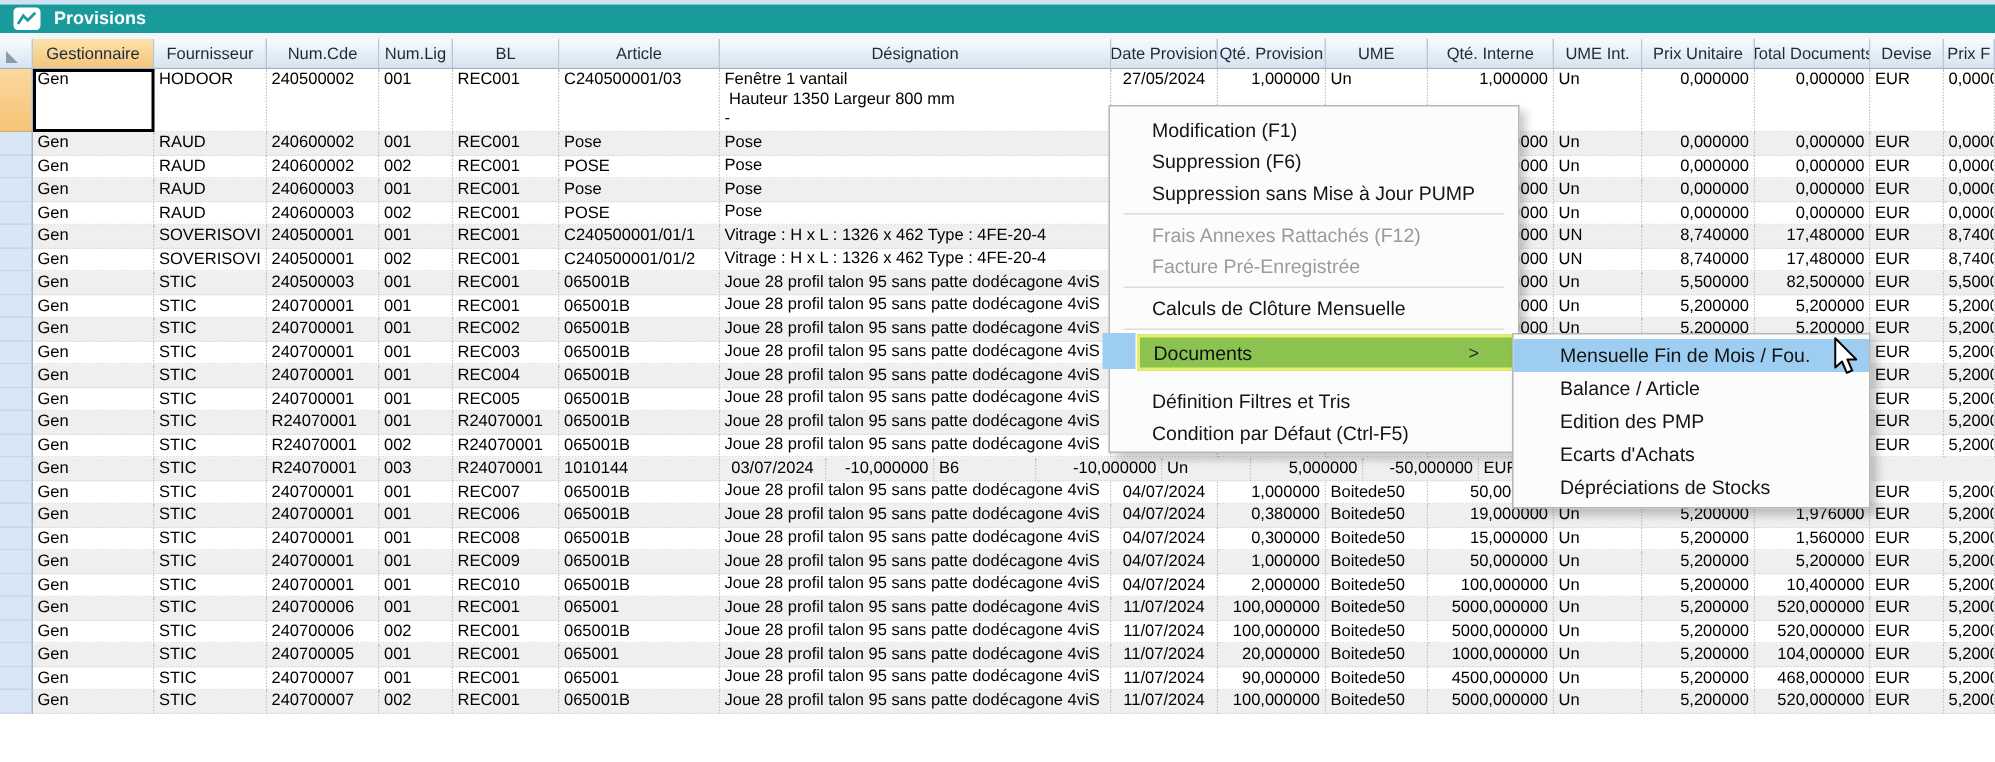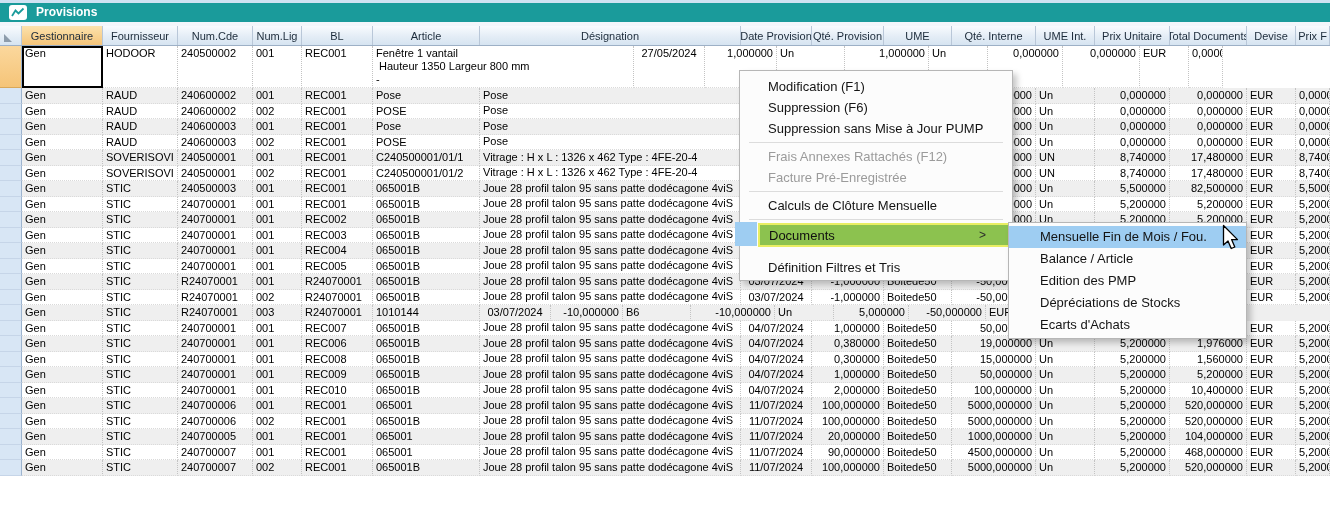--- a/index.html
+++ b/index.html
@@ -96,20 +96,21 @@
         <div class="hcell" style="width: 49px; flex: 0 0 49px;">Devise</div>
         <div class="hcell" style="width: 34px; flex: 0 0 34px;">Prix F</div>
       </div>
       <div class="row tall">
         <div class="sel"></div>
         <div class="cell focus" style="width: 81px; flex: 0 0 81px; justify-content: flex-start;">Gen</div>
         <div class="cell" style="width: 75px; flex: 0 0 75px; justify-content: flex-start;">HODOOR</div>
         <div class="cell" style="width: 75px; flex: 0 0 75px; justify-content: flex-start;">240500002</div>
         <div class="cell" style="width: 49px; flex: 0 0 49px; justify-content: flex-start;">001</div>
         <div class="cell" style="width: 71px; flex: 0 0 71px; justify-content: flex-start;">REC001</div>
+        <div class="cell" style="width: 107px; flex: 0 0 107px; justify-content: flex-start;">C240500001/03</div>
         <div class="cell desig" style="width: 261px; flex: 0 0 261px; justify-content: flex-start;">Fenêtre 1 vantail
  Hauteur 1350 Largeur 800 mm
 -</div>
         <div class="cell" style="width: 71px; flex: 0 0 71px; justify-content: center;">27/05/2024</div>
         <div class="cell" style="width: 72px; flex: 0 0 72px; justify-content: flex-end;">1,000000</div>
         <div class="cell" style="width: 68px; flex: 0 0 68px; justify-content: flex-start;">Un</div>
         <div class="cell" style="width: 84px; flex: 0 0 84px; justify-content: flex-end;">1,000000</div>
         <div class="cell" style="width: 59px; flex: 0 0 59px; justify-content: flex-start;">Un</div>
         <div class="cell" style="width: 75px; flex: 0 0 75px; justify-content: flex-end;">0,000000</div>
         <div class="cell" style="width: 77px; flex: 0 0 77px; justify-content: flex-end;">0,000000</div>
@@ -601,28 +602,29 @@
       <div class="mi dis">Facture Pré-Enregistrée</div>
       <div class="msep"></div>
       <div class="mi">Calculs de Clôture Mensuelle</div>
       <div class="msep"></div>
       <div class="docrow">
         <span class="dlabel">Documents</span>
         <span class="arrow">&gt;</span>
       </div>
       <div class="mspacer"></div>
       <div class="mi">Définition Filtres et Tris</div>
+      <div class="mi">Condition par Défaut (Ctrl-F5)</div>
     </div>
   <div id="gutterblue"></div>
   <div id="sub">
       <div class="si selected">Mensuelle Fin de Mois / Fou.</div>
       <div class="si">Balance / Article</div>
       <div class="si">Edition des PMP</div>
+      <div class="si">Ecarts d'Achats</div>
       <div class="si">Dépréciations de Stocks</div>
-      <div class="si">Ecarts d'Achats</div>
     </div>
 
   <div id="cursor">
     <svg width="22" height="28" viewBox="0 0 22 28">
       <path d="M1.5,1.5 L1.5,21 L6,17 L9.2,24.5 L12.8,23 L9.6,15.6 L15.5,15.6 Z" fill="#ffffff" stroke="#000000" stroke-width="1.3" stroke-linejoin="round"></path>
     </svg>
   </div>
 </div>
 
 </body></html>

